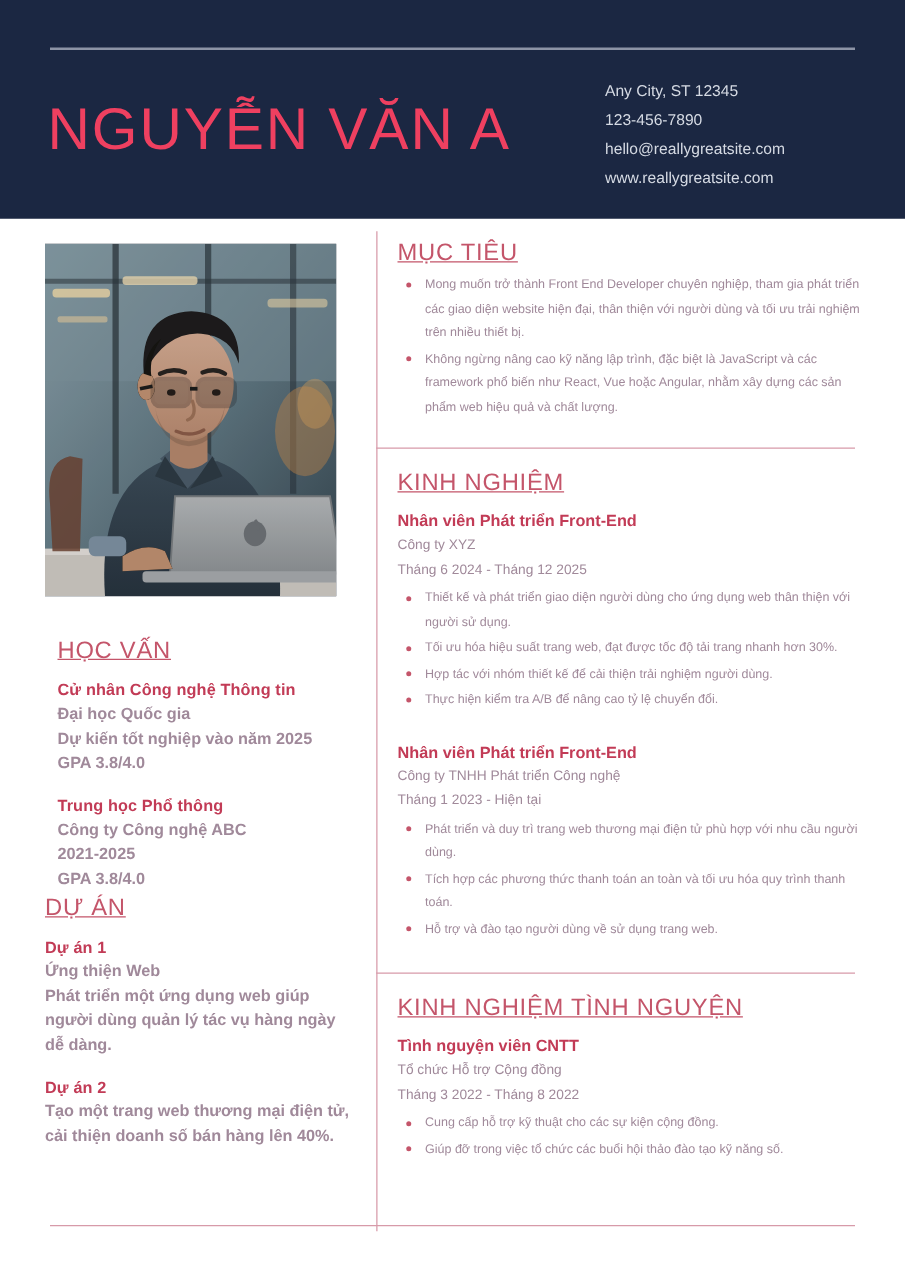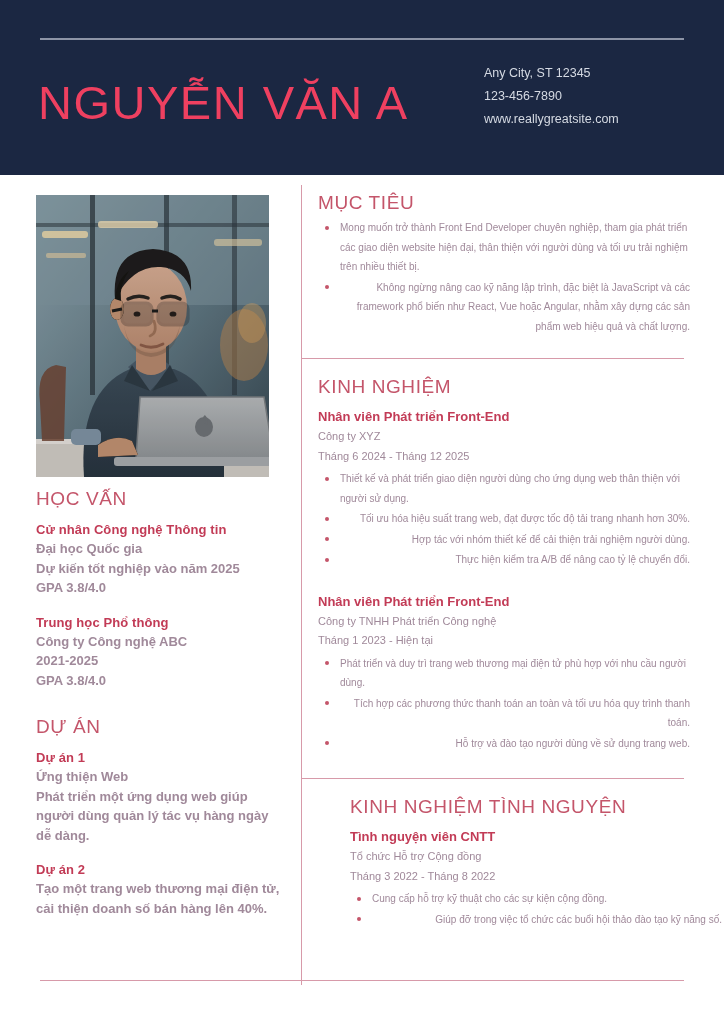--- a/index.html
+++ b/index.html
@@ -49,79 +49,80 @@
   .left { position:absolute; left:36px; top:0; width:250px; }
 
   .photo {
     position:absolute; left:0px; top:20px; width:233px; height:282px;
     overflow:hidden; background:#2f3b45;
   }
   .photo svg { display:block; width:233px; height:282px; }
 
   .sec-head {
     color:#c4556a; font-size:19px; font-weight:400;
-    letter-spacing:0.6px; line-height:24px;
+    letter-spacing:0.6px; line-height:24px;text-decoration:underline;
   }
   .item-title {
     color:#c23b56; font-size:13px; font-weight:700; line-height:19px;
     letter-spacing:0.1px;
   }
   .item-line {
     color:#a0899a; font-size:13px; font-weight:700; line-height:19.5px;
   }
   .block { margin-top:9px; }
   .block + .block { margin-top:15px; }
 
   .left-sec { position:absolute; left:0; width:250px; }
-  #edu-section { top:312px; }
+  #edu-section { top:334px;margin-left:10px; }
   #proj-section { top:540px; }
   .sec-body { margin-top:7px; }
 
   
   .right { position:absolute; left:318px; top:0; width:372px; }
   .right-sec { position:absolute; left:0; width:372px; }
   #obj-section  { top:16px; }
   #exp-section  { top:200px; }
-  #vol-section  { top:620px;margin-left:32px; }
+  #vol-section  { top:620px; }
 
   .hrule {
     position:absolute; left:-17px; width:383px; height:1px;
     background:#d79aa9;
   }
   #exp-rule { top:183px; }
   #vol-rule { top:603px; }
 
   ul.bullets { list-style:none; margin-top:3px; }
   ul.bullets li {
     position:relative; padding-left:22px;
     color:#a0899a; font-size:10px; line-height:19.5px;
     margin-bottom:0px;
   }
   ul.bullets li::before {
     content:""; position:absolute; left:7px; top:7.5px;
     width:4px; height:4px; border-radius:50%; background:#c4556a;
   }
-  ul.bullets li + li { margin-top:1px;text-align:right; }
+  ul.bullets li + li { margin-top:1px; }
 
   .exp-entry { margin-top:8px; }
   .exp-entry + .exp-entry { margin-top:22px; }
   .exp-title { color:#c23b56; font-size:13px; font-weight:700; line-height:20px; }
   .exp-line  { color:#a0899a; font-size:11px; line-height:19.5px; }
 </style>
 </head>
 <body>
 
 <div class="page">
 
   <div class="header">
     <div class="header-rule"></div>
     <div class="name">NGUYỄN VĂN A</div>
     <div class="contact">
       <div class="contact-line">Any City, ST 12345</div>
       <div class="contact-line">123-456-7890</div>
+      <div class="contact-line">hello@reallygreatsite.com</div>
       <div class="contact-line">www.reallygreatsite.com</div>
     </div>
   </div>
 
   <div class="body">
 
     <div class="vdivider"></div>
     <div class="bottom-rule"></div>
 
     <div class="left">

